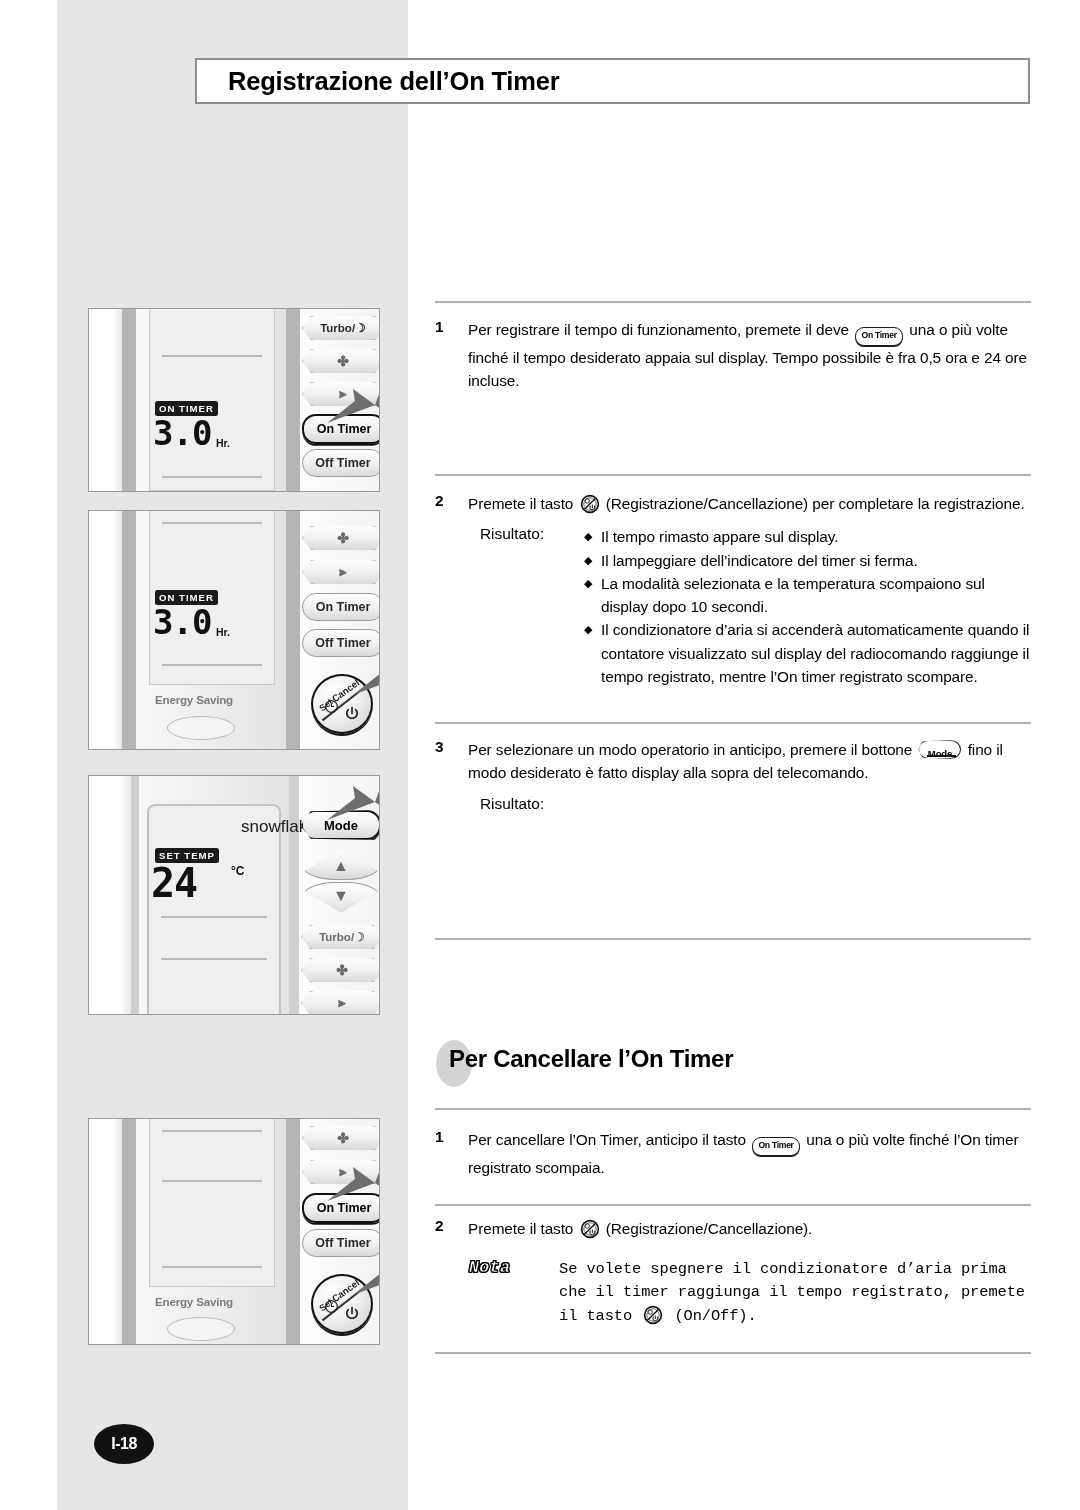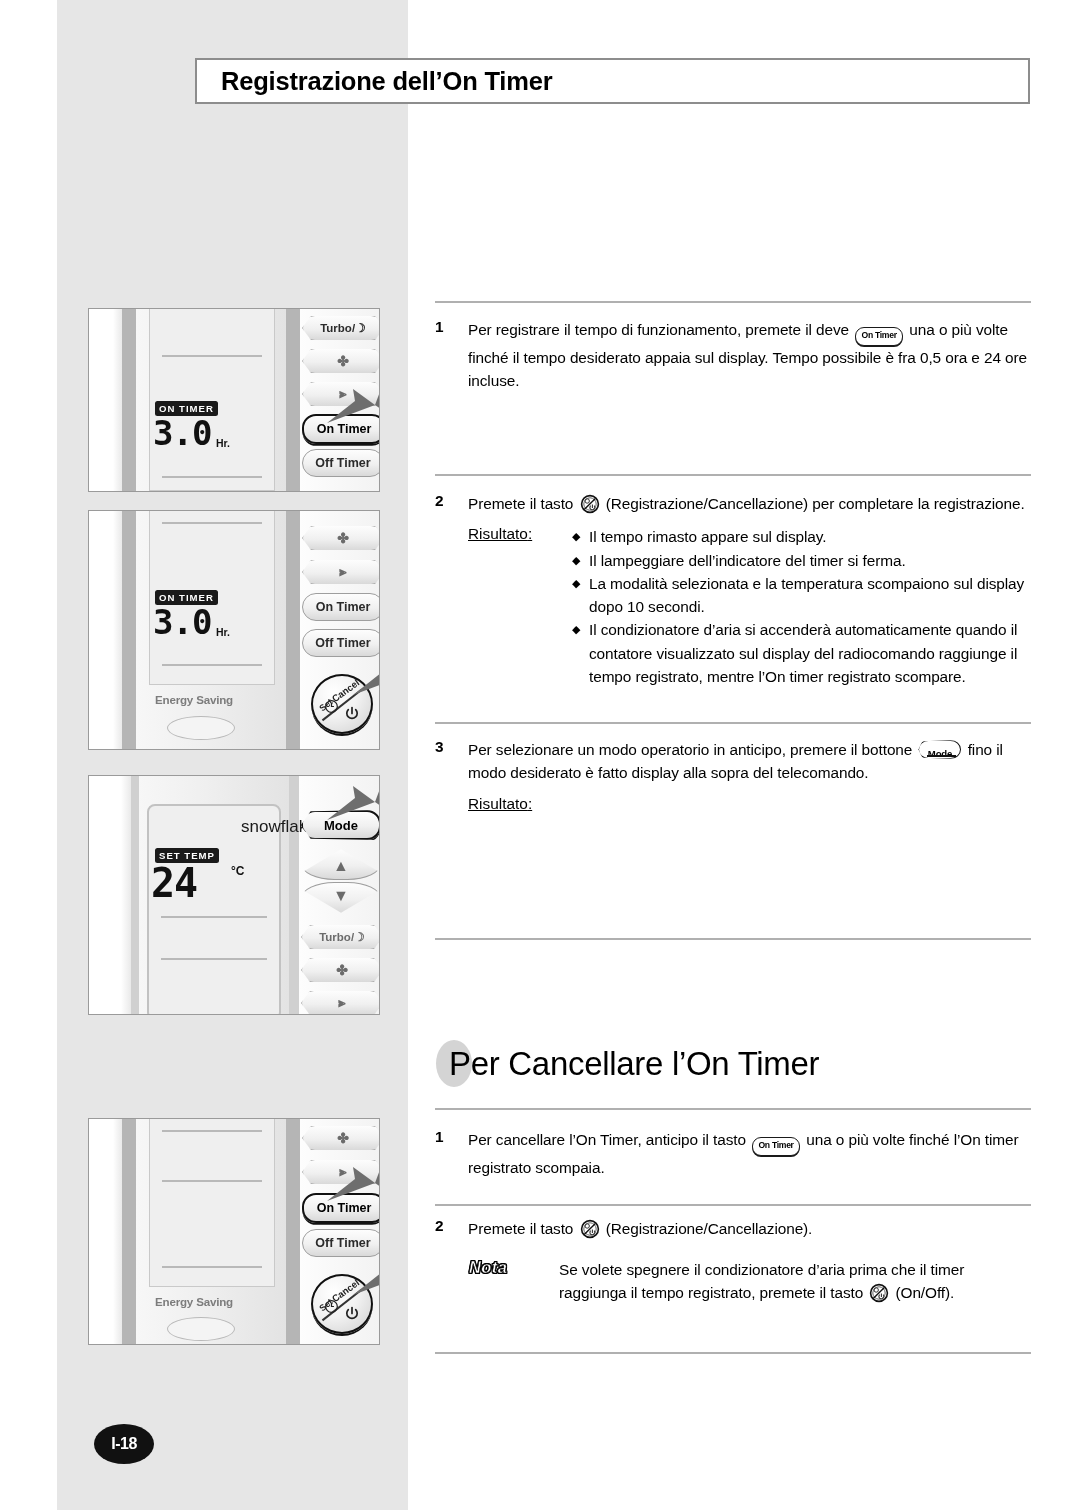--- a/index.html
+++ b/index.html
@@ -19,21 +19,21 @@
 
   
   .title-bar{
     position:absolute;left:195px;top:58px;width:835px;height:46px;
     background:#ffffff;border:2px solid #8d8d8d;
     display:flex;align-items:center;
     box-sizing:border-box;
   }
   .title-bar .t{
     font-size:25.5px;font-weight:bold;letter-spacing:-0.2px;
-    padding-left:24px;white-space:nowrap;
+    padding-left:31px;white-space:nowrap;
   }
 
   .intro{
     position:absolute;left:435px;top:230px;width:600px;
     font-size:15.2px;font-weight:bold;font-style:italic;
     line-height:22.4px;letter-spacing:-0.15px;
   }
 
   .rule{
     position:absolute;left:435px;width:596px;height:0;
@@ -45,22 +45,22 @@
   .step .num{
     position:absolute;left:0;top:0;width:22px;
     font-size:15.4px;font-weight:bold;text-align:left;
   }
   .step .body{
     margin-left:33px;font-size:15.4px;line-height:23.3px;
     letter-spacing:-0.1px;
   }
   .result-row{margin-left:33px;margin-top:10px;display:flex;}
   .result-lbl{
-    font-size:15.4px;text-decoration:underline;white-space:nowrap;
-    width:104px;flex:0 0 104px;
+    font-size:15.4px;white-space:nowrap;
+    width:104px;flex:0 0 104px;margin-left:12px;
   }
   .result-lbl .colon{text-decoration:none;}
   .bullets{font-size:15.4px;line-height:23.3px;letter-spacing:-0.1px;}
   .bul{display:flex;}
   .bul .dia{flex:0 0 17px;font-size:11px;line-height:23.3px;}
   .bul .txt{flex:1;}
   .res-simple{font-size:15.4px;line-height:23.3px;}
 
   
   .ib-ontimer{
@@ -96,25 +96,25 @@
   }
 
   
   .h2wrap{position:absolute;left:436px;top:1038px;width:600px;height:52px;}
   .h2-ell{
     position:absolute;left:0;top:2px;width:36px;height:47px;
     background:#d4d4d4;border-radius:50%;
   }
   .h2-txt{
     position:absolute;left:13px;top:7px;
-    font-size:33px;font-weight:normal;letter-spacing:-0.3px;white-space:nowrap;
-  }
-
-  
-  .nota{position:absolute;left:435px;top:1258px;width:600px;display:flex;}
+    font-size:24px;font-weight:bold;letter-spacing:-0.3px;white-space:nowrap;
+  }
+
+  
+  .nota{position:absolute;left:435px;top:1258px;width:600px;display:flex;font-family:Liberation Mono, monospace;}
   .nota-lbl{
     flex:0 0 106px;font-size:16.5px;font-weight:bold;font-style:italic;
     letter-spacing:0.4px;
     -webkit-text-stroke:0.5px #000;
     color:#fff;
     text-shadow:
       1px 0 0 #000,-1px 0 0 #000,0 1px 0 #000,0 -1px 0 #000,
       1px 1px 0 #000,-1px -1px 0 #000,1px -1px 0 #000,-1px 1px 0 #000;
     padding-left:34px;box-sizing:border-box;
   }

